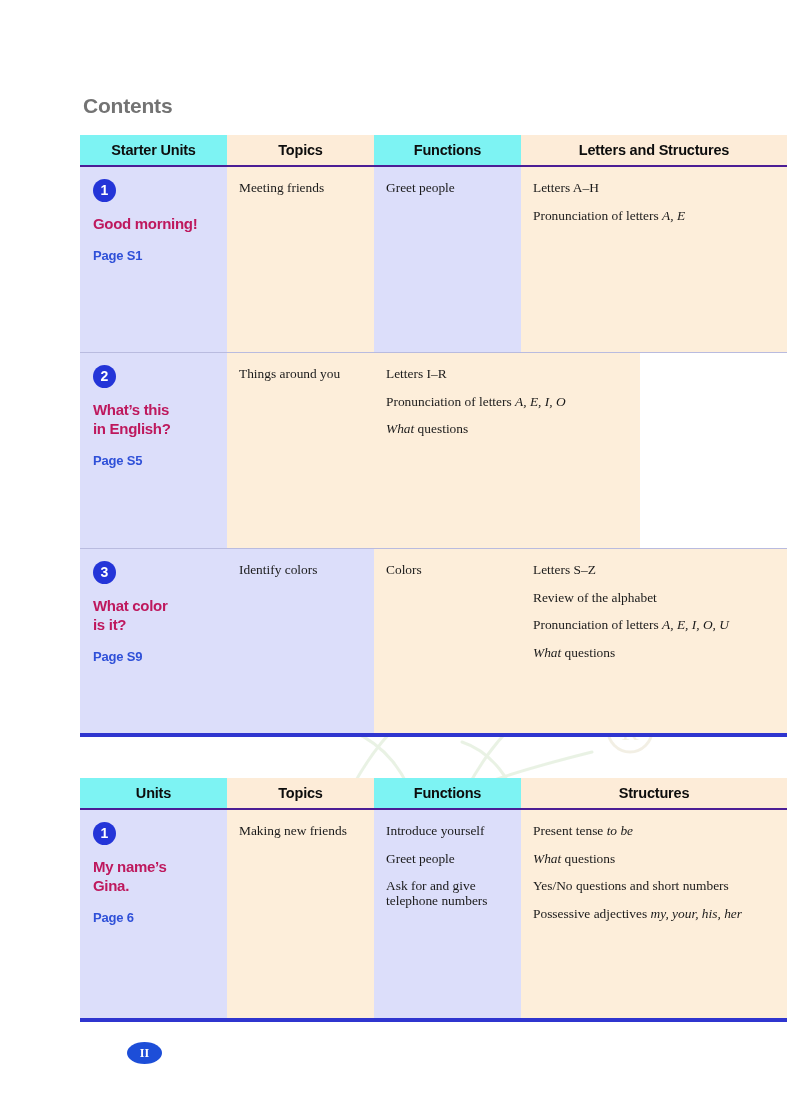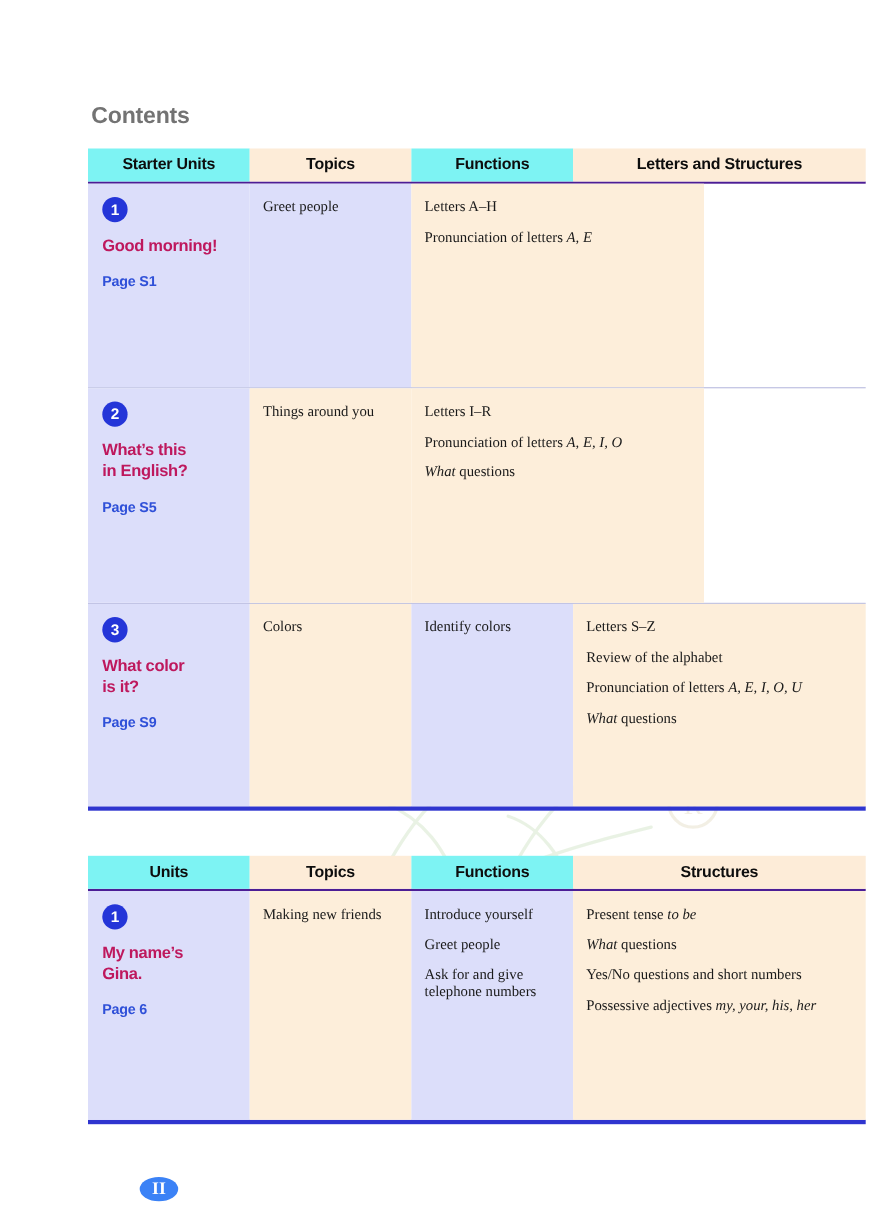--- a/index.html
+++ b/index.html
@@ -128,30 +128,29 @@
   }
 
   
   .folio {
     position: absolute;
     left: 127px;
     top: 1042px;
     width: 35px;
     height: 22px;
     border-radius: 50%;
-    background: #3b82f6;
+    background: #1d4ed8;
     color: #ffffff;
     font-family: "Liberation Serif", serif;
-    font-size: 16px;
+    font-size: 12px;
     font-weight: bold;
     display: flex;
     align-items: center;
     justify-content: center;
     z-index: 2;
-    margin-top: 28px;
   }
 </style>
 </head>
 <body>
 
 <div class="watermark">
   <svg viewBox="0 0 380 140" xmlns="http://www.w3.org/2000/svg">
     <g fill="none" stroke="#9fc58a" stroke-width="3" stroke-linecap="round">
       <path d="M10 120 C40 60, 60 40, 95 10"></path>
       <path d="M20 40 C55 55, 75 80, 90 125"></path>
@@ -176,20 +175,23 @@
     <div class="th peach col-last">Letters and Structures</div>
   </div>
   <div class="tbody">
 
     <div class="trow" style="min-height:186px;">
       <div class="td lav unit-cell col-unit">
         <div class="unit-badge">1</div>
         <div class="unit-title">Good morning!</div>
         <div class="unit-page">Page S1</div>
       </div>
+      <div class="td peach col-topics">
+          <p>Meeting friends</p>
+        </div>
       <div class="td lav col-functions">
           <p>Greet people</p>
         </div>
       <div class="td peach col-last">
           <p>Letters A–H</p>
           <p>Pronunciation of letters <i>A, E</i></p>
         </div>
     </div>
 
     <div class="trow" style="min-height:196px;">
@@ -209,25 +211,25 @@
         </div>
     </div>
 
     <div class="trow last" style="min-height:184px;">
       <div class="td lav unit-cell col-unit">
         <div class="unit-badge">3</div>
         <div class="unit-title">What color
 is it?</div>
         <div class="unit-page">Page S9</div>
       </div>
-      <div class="td peach col-topics">
-          <p>Colors</p>
-        </div>
       <div class="td lav col-functions">
           <p>Identify colors</p>
+        </div>
+      <div class="td peach col-topics">
+          <p>Colors</p>
         </div>
       <div class="td peach col-last">
           <p>Letters S–Z</p>
           <p>Review of the alphabet</p>
           <p>Pronunciation of letters <i>A, E, I, O, U</i></p>
           <p><i>What</i> questions</p>
         </div>
     </div>
 
   </div>

